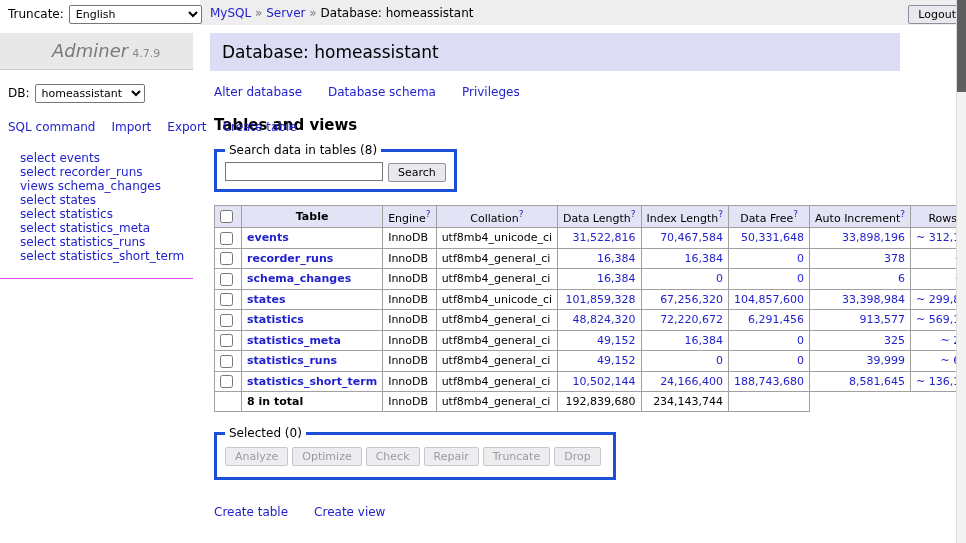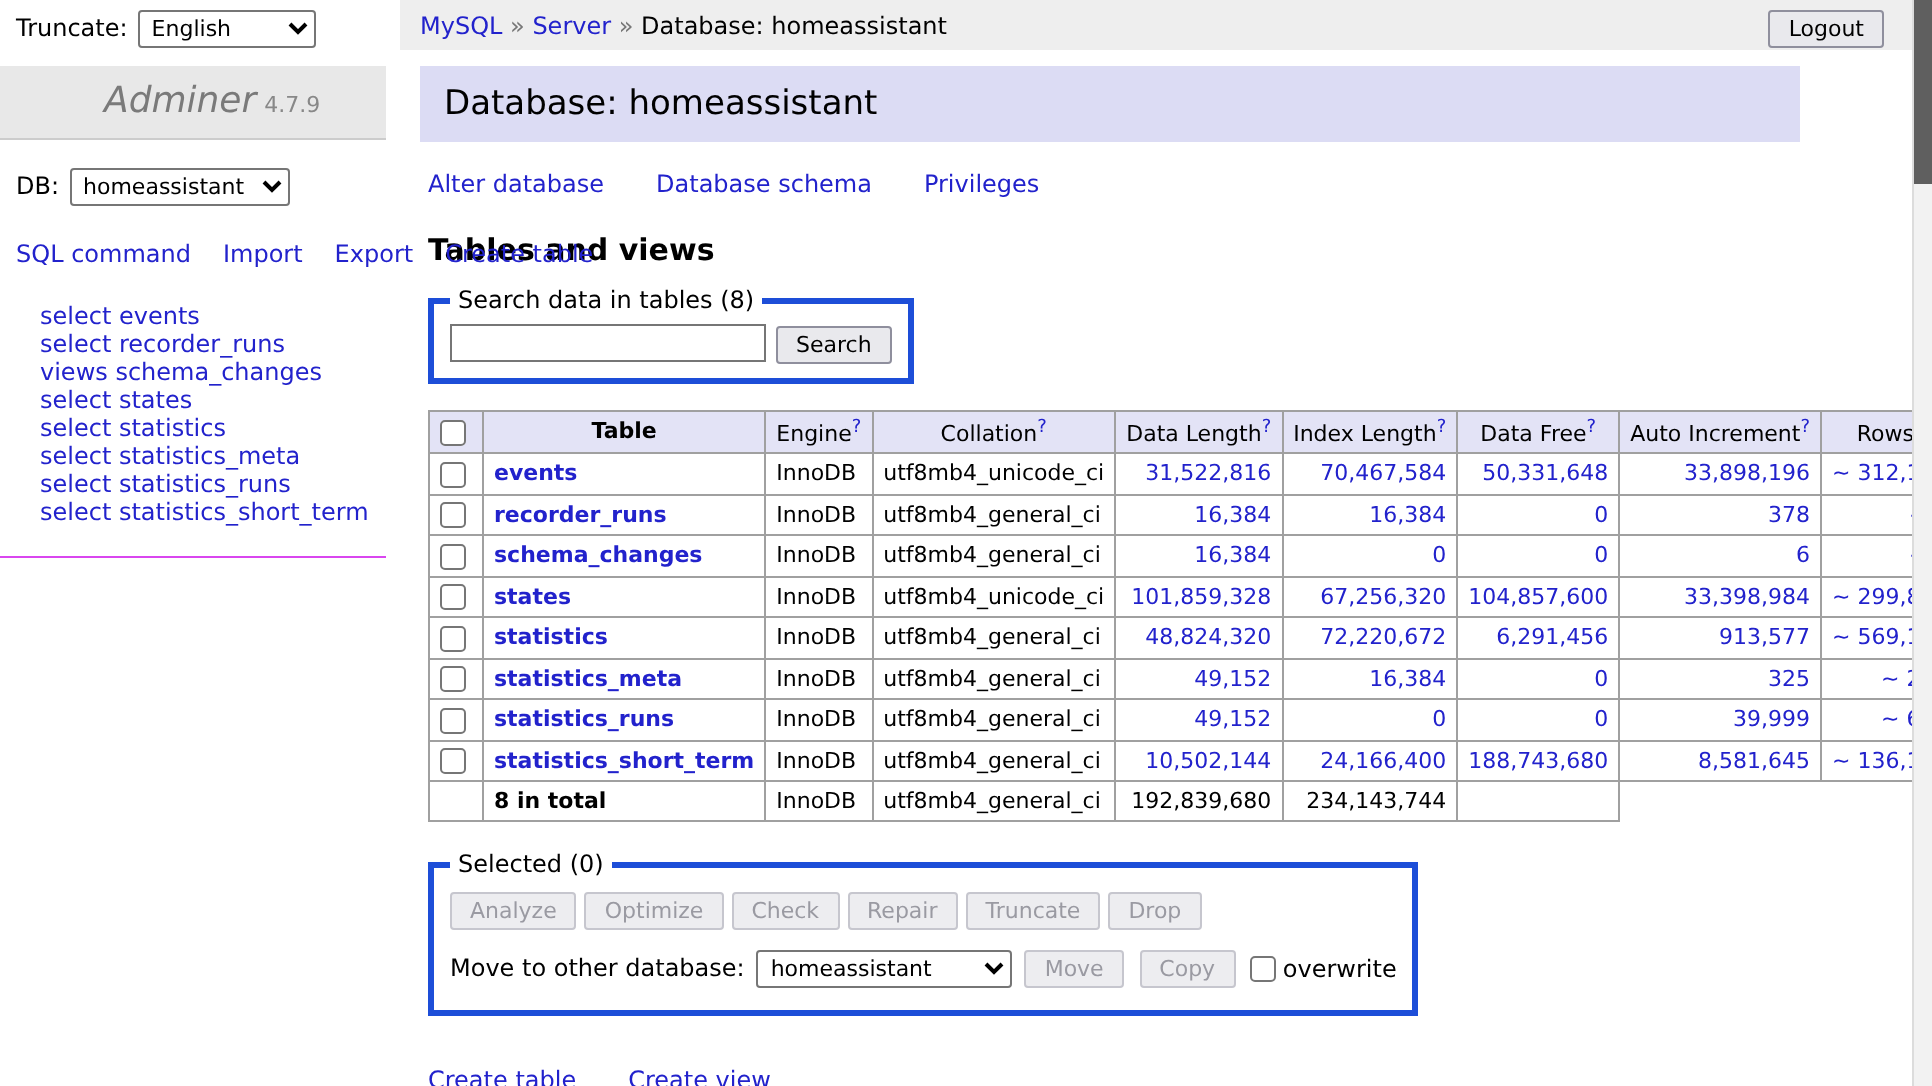--- a/index.html
+++ b/index.html
@@ -11,38 +11,38 @@
   a { color: #2222cc; text-decoration: none; cursor: pointer; }
 
   
   .sidebar { position: absolute; left: 0; top: 0; width: 193px; }
   .lang-row { height: 25px; padding: 5px 0 0 8px; white-space: nowrap; }
   .lang-row label { margin-right: 5px; }
   select {
     font-family: "DejaVu Sans", sans-serif; font-size: 11px;
     background: #fff; border: 1px solid #767676; border-radius: 2px; height: 19px; padding: 0 2px;
   }
-  .lang-row select { width: 89px; }
+  .lang-row select { width: 133px; }
   h1.app-header {
     margin: 8px 0 0 0; padding: 7px 12px 8px 12px; background: #e8e8e8;
     border-bottom: 1px solid #ccc; font-weight: normal; font-size: 18px;
   }
   h1.app-header .logo { font-style: italic; color: #7a7a7a; margin-left: 40px; }
   h1.app-header .version { font-size: 11px; font-style: normal; color: #888; margin-left: 4px; }
   .db-row { padding: 14px 8px 4px 8px; white-space: nowrap; }
   .db-row label { margin-right: 5px; }
   .db-row select { width: 110px; }
   .sb-links { padding: 12px 8px 4px 8px; line-height: 1.45; }
   .sb-links a { margin-right: 16px; white-space: nowrap; }
   .sb-tables { padding: 12px 8px 14px 20px; border-bottom: 1px solid #d946ef; }
   .sb-tables a { display: block; line-height: 1.08; margin-bottom: 1px; white-space: nowrap; }
 
   
   .logout {
-    position: absolute; top: 5px; right: 24px;
+    position: absolute; top: 5px; right: 0;
   }
   button {
     font-family: "DejaVu Sans", sans-serif; font-size: 11px;
     background: #e9e9ed; border: 1px solid #8f8f9d; border-radius: 2px;
     padding: 2px 9px; color: #000; cursor: pointer;
   }
   button:disabled { color: #9a9aa2; background: #ededf0; border-color: #c6c6ce; }
 
   
   .content { margin-left: 200px; margin-right: 10px; }
@@ -250,23 +250,20 @@
           <td class="num">192,839,680</td>
           <td class="num">234,143,744</td>
           <td></td>
         </tr>
       </tbody>
   </table>
 
   <fieldset class="sel-fs">
     <legend>Selected (0)</legend>
     <div class="row" id="sel-buttons"><button disabled="">Analyze</button><button disabled="">Optimize</button><button disabled="">Check</button><button disabled="">Repair</button><button disabled="">Truncate</button><button disabled="">Drop</button></div>
-    <div class="row move-row">
-      <span>Move to other database:</span><select><option>homeassistant</option></select><button disabled="">Move</button> <button disabled="">Copy</button> <input type="checkbox" id="ow" style=""><label for="ow">overwrite</label>
-    </div>
   </fieldset>
 
   <div class="links" id="bottom-links"><a href="#">Create table</a><a href="#">Create view</a></div>
 
   
   
 
   
 </div>
 

